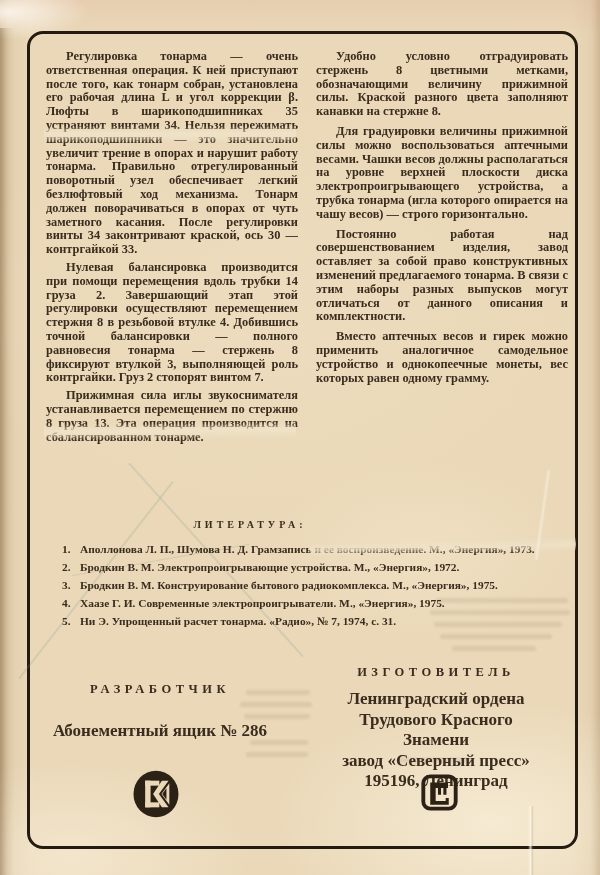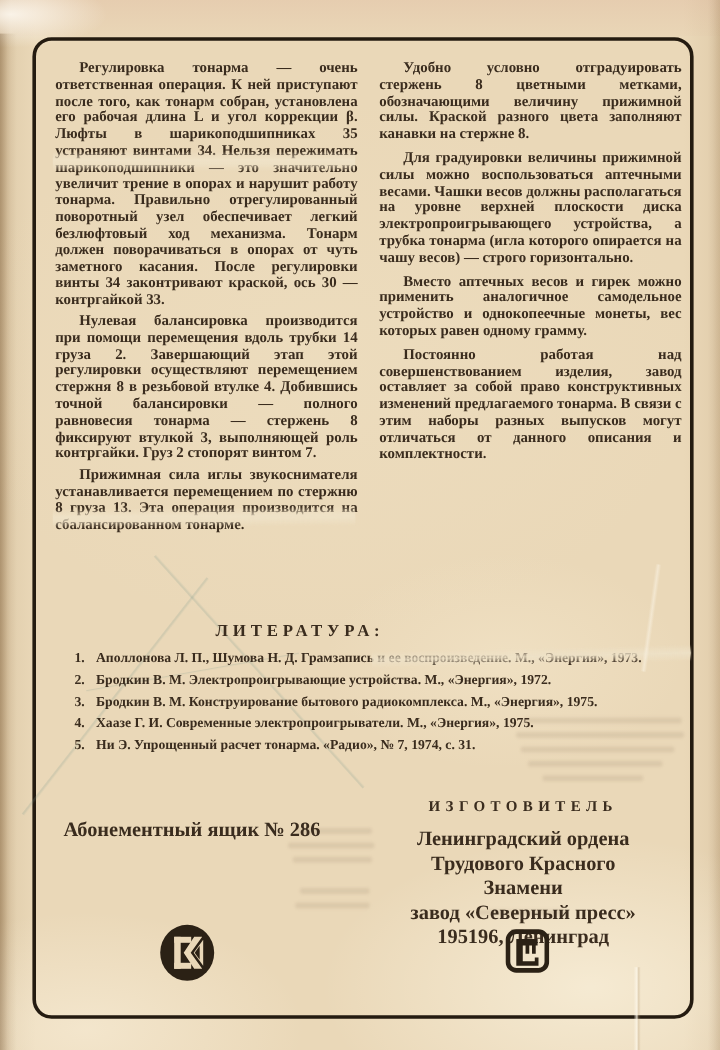--- a/index.html
+++ b/index.html
@@ -31,21 +31,21 @@
     position:absolute;left:27px;top:31px;width:551px;height:818px;
     border:3px solid #241b10;border-radius:16px;box-sizing:border-box;
   }
   .col{position:absolute;top:50px;width:252px;color:#3a2c1e;
     font-size:12.4px;line-height:13.8px;font-weight:bold;text-align:justify;}
   .col-left{left:46px;}
   .col-right{left:316px;}
   .col p{margin:0 0 6px 0;text-indent:20px;}
   .col-left p{margin-bottom:4px;}
   .lit-heading{position:absolute;left:27px;top:519px;width:446px;text-align:center;
-    font-size:14px;font-weight:bold;letter-spacing:4px;color:#3a2c1e;}
+    font-size:10px;font-weight:bold;letter-spacing:4px;color:#3a2c1e;}
   .lit-list{position:absolute;left:62px;top:541px;width:502px;color:#3a2c1e;
     font-size:11.4px;line-height:17.9px;font-weight:bold;}
   .lit-item{display:flex;}
   .lit-num{width:18px;flex:none;}
   .lit-text{flex:1;}
   .footer-block{position:absolute;text-align:center;color:#3a2c1e;font-weight:bold;}
   .dev{left:50px;top:682px;width:220px;}
   .mfr{left:326px;top:665px;width:220px;}
   .footer-heading{font-size:12.5px;letter-spacing:4.5px;}
   .dev .footer-heading{margin-bottom:24px;}
@@ -88,22 +88,22 @@
 
   <div class="col col-left">
     <p><span>Регулировка тонарма</span><span> — очень ответственная операция. К ней приступают после того, как тонарм собран, установлена его рабочая длина L и угол коррекции β. Люфты в шарикоподшипниках 35 устраняют винтами 34. Нельзя пережимать шарикоподшипники — это значительно увеличит трение в опорах и нарушит работу тонарма. Правильно отрегулированный поворотный узел обеспечивает легкий безлюфтовый ход механизма. Тонарм должен поворачиваться в опорах от чуть заметного касания. После регулировки винты 34 законтривают краской, ось 30 — контргайкой 33.</span></p>
     <p>Нулевая балансировка производится при помощи перемещения вдоль трубки 14 груза 2. Завершающий этап этой регулировки осуществляют перемещением стержня 8 в резьбовой втулке 4. Добившись точной балансировки — полного равновесия тонарма — стержень 8 фиксируют втулкой 3, выполняющей роль контргайки. Груз 2 стопорят винтом 7.</p>
     <p>Прижимная сила иглы звукоснимателя устанавливается перемещением по стержню 8 груза 13. Эта операция производится на сбалансированном тонарме.</p>
   </div>
 
   <div class="col col-right">
     <p>Удобно условно отградуировать стержень 8 цветными метками, обозначающими величину прижимной силы. Краской разного цвета заполняют канавки на стержне 8.</p>
     <p>Для градуировки величины прижимной силы можно воспользоваться аптечными весами. Чашки весов должны располагаться на уровне верхней плоскости диска электропроигрывающего устройства, а трубка тонарма (игла которого опирается на чашу весов) — строго горизонтально.</p>
+    <p>Постоянно работая над совершенствованием изделия, завод оставляет за собой право конструктивных изменений предлагаемого тонарма. В связи с этим наборы разных выпусков могут отличаться от данного описания и комплектности.</p>
     <p>Вместо аптечных весов и гирек можно применить аналогичное самодельное устройство и однокопеечные монеты, вес которых равен одному грамму.</p>
-    <p>Постоянно работая над совершенствованием изделия, завод оставляет за собой право конструктивных изменений предлагаемого тонарма. В связи с этим наборы разных выпусков могут отличаться от данного описания и комплектности.</p>
   </div>
 
   <div class="lit-heading">ЛИТЕРАТУРА:</div>
 
   <div class="lit-list">
     <div class="lit-item">
         <span class="lit-num">1.</span>
         <span class="lit-text">Аполлонова Л. П., Шумова Н. Д.  Грамзапись и ее воспроизведение. М.,  «Энергия», 1973.</span>
       </div>
     <div class="lit-item">
@@ -130,20 +130,21 @@
   <div class="artifact bleed-bar" style="left:440px;top:634px;width:112px;"></div>
   <div class="artifact bleed-bar" style="left:452px;top:646px;width:84px;"></div>
   <div class="artifact bleed-bar" style="left:246px;top:690px;width:64px;"></div>
   <div class="artifact bleed-bar" style="left:240px;top:702px;width:72px;"></div>
   <div class="artifact bleed-bar" style="left:244px;top:714px;width:66px;"></div>
   <div class="artifact bleed-bar" style="left:250px;top:740px;width:58px;"></div>
   <div class="artifact bleed-bar" style="left:246px;top:752px;width:62px;"></div>
   <div class="artifact bleed-bar" style="left:398px;top:758px;width:74px;"></div>
 
   <div class="footer-block dev">
+    <div class="footer-heading">РАЗРАБОТЧИК</div>
     <div class="footer-line">Абонементный ящик № 286</div>
   </div>
 
   <div class="footer-block mfr">
     <div class="footer-heading">ИЗГОТОВИТЕЛЬ</div>
     <div class="footer-line">Ленинградский ордена</div>
     <div class="footer-line">Трудового Красного Знамени</div>
     <div class="footer-line">завод «Северный пресс»</div>
     <div class="footer-line">195196, Ленинград</div>
   </div>

